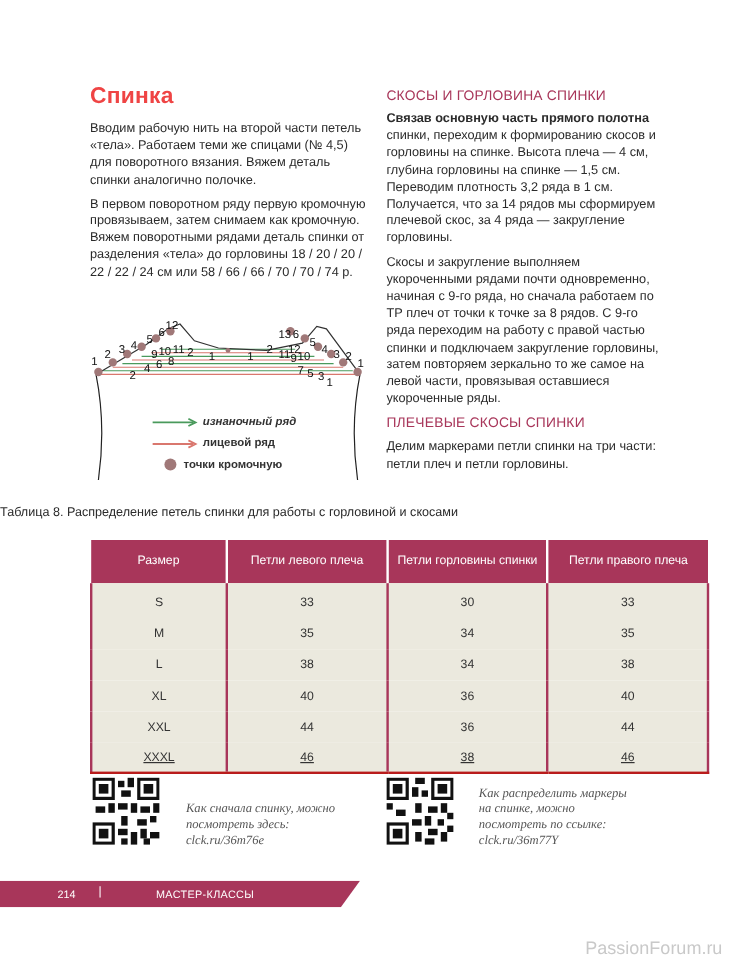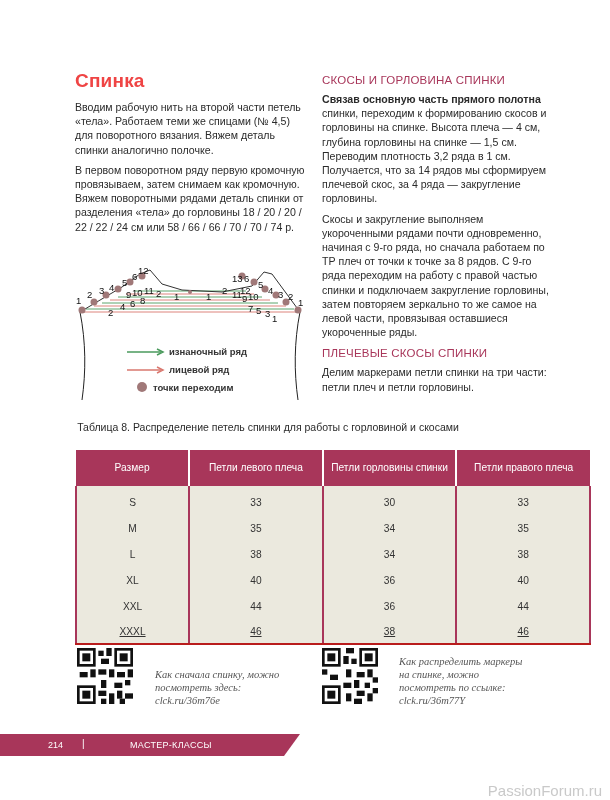--- a/index.html
+++ b/index.html
@@ -7,21 +7,21 @@
     width: 610px; height: 800px; position: relative; background: #ffffff;
     font-family: "Liberation Sans", sans-serif; color: #2b2b2b; overflow: hidden;
   }
   .col-left { position: absolute; left: 75px; top: 70px; width: 230px; }
   .col-right { position: absolute; left: 322px; top: 74px; width: 230px; }
   .h1 { color: #ef4444; font-weight: bold; font-size: 19px; margin: 0 0 8px 0; letter-spacing: 0.2px; }
   .h2 { color: #a8365a; font-size: 11.5px; margin: 0 0 6px 0; letter-spacing: 0.2px; }
   p { font-size: 10.6px; line-height: 14.2px; margin: 0 0 6px 0; text-align: left; }
   .bold { font-weight: bold; }
   .diagram { position: absolute; left: 72px; top: 242px; width: 240px; height: 158px; }
-  .caption { position: absolute; left: 0; width: 536px; top: 421px; text-align: center; font-size: 10.5px; color: #2b2b2b; }
+  .caption { position: absolute; left: 0; width: 536px; top: 421px; font-size: 10.5px; color: #2b2b2b; }
   table.data { position: absolute; left: 75px; top: 450px; width: 516px; border-collapse: collapse; }
   table.data th { background: #a8365a; color: #ffffff; font-weight: normal; font-size: 10.2px; height: 36px; line-height: 12px; border-left: 2px solid #ffffff; padding: 0 4px; }
   table.data th:first-child { border-left: none; }
   table.data td { background: #ebe9de; text-align: center; font-size: 10.2px; height: 24px; color: #333; border-left: 2px solid #a8365a; }
   table.data td:first-child { border-left: 2px solid #a8365a; }
   table.data td:last-child { border-right: 2px solid #a8365a; }
   table.data tr:last-child td { border-bottom: 2px solid #b91c1c; height: 22px; text-decoration: underline; }
   table.data tr.first td { padding-top: 4px; }
   .qr { position: absolute; width: 56px; height: 56px; }
   .qr-text { position: absolute; font-family: "Liberation Serif", serif; font-style: italic; font-size: 10.5px; line-height: 13px; color: #555; }
@@ -113,39 +113,39 @@
       <text x="160" y="56">11</text>
         <text x="168" y="52">12</text>
         <text x="170" y="60">9</text>
         <text x="176" y="58">10</text>
       <text x="176" y="70">7</text>
         <text x="184" y="72">5</text>
         <text x="193" y="75">3</text>
         <text x="200" y="80">1</text>
     </g>
   </svg>
-  <div class="legend-row" style="left:55px; top:104px;">
+  <div class="legend-row" style="left:55px; top:104px;font-style:italic;">
     <svg width="38" height="8">
         <line x1="0" y1="4" x2="34" y2="4" stroke="#4a9a5c" stroke-width="1.5"></line>
         <path d="M30 1 L36 4 L30 7" fill="none" stroke="#4a9a5c" stroke-width="1.5"></path>
       </svg>
     <span style="margin-left:4px">изнаночный ряд</span>
   </div>
   <div class="legend-row" style="left:55px; top:122px;">
     <svg width="38" height="8">
         <line x1="0" y1="4" x2="34" y2="4" stroke="#d9776e" stroke-width="1.5"></line>
         <path d="M30 1 L36 4 L30 7" fill="none" stroke="#d9776e" stroke-width="1.5"></path>
       </svg>
     <span style="margin-left:4px">лицевой ряд</span>
   </div>
   <div class="legend-row" style="left:64px; top:139px;">
     <svg width="12" height="12">
         <circle cx="6" cy="6" r="5" fill="#a07878"></circle>
       </svg>
-    <span style="margin-left:5px">точки переходим</span>
+    <span style="margin-left:5px">точки кромочную</span>
   </div>
 </div>
 
 <div class="caption">Таблица 8. Распределение петель спинки для работы с горловиной и скосами</div>
 <table class="data">
   <thead>
     <tr>
       <th style="width:22%">Размер</th>
       <th style="width:26%">Петли левого плеча</th>
       <th style="width:26%">Петли горловины спинки</th>

